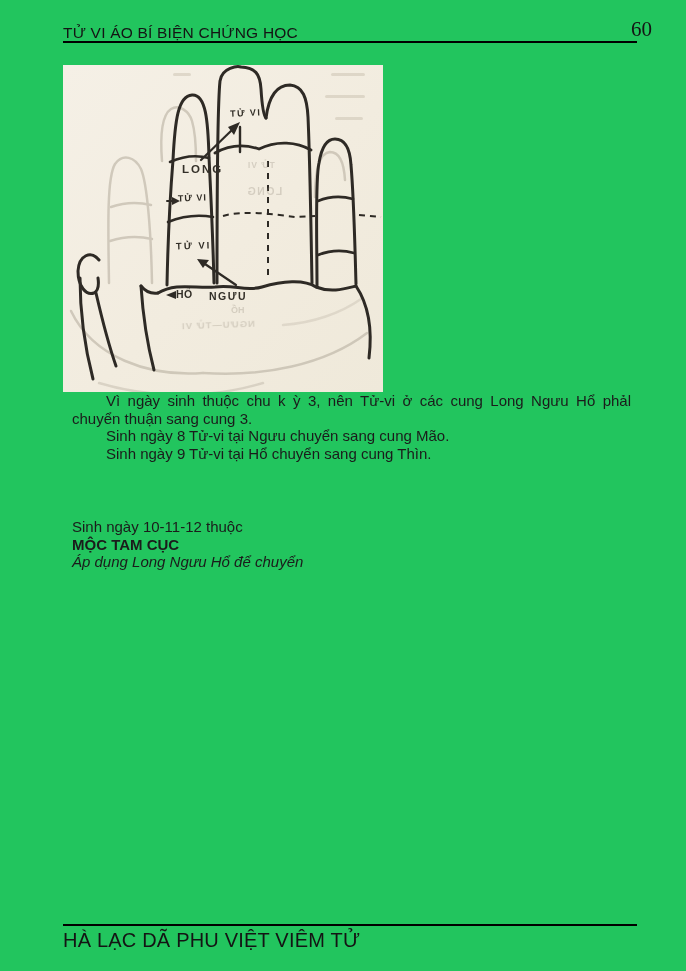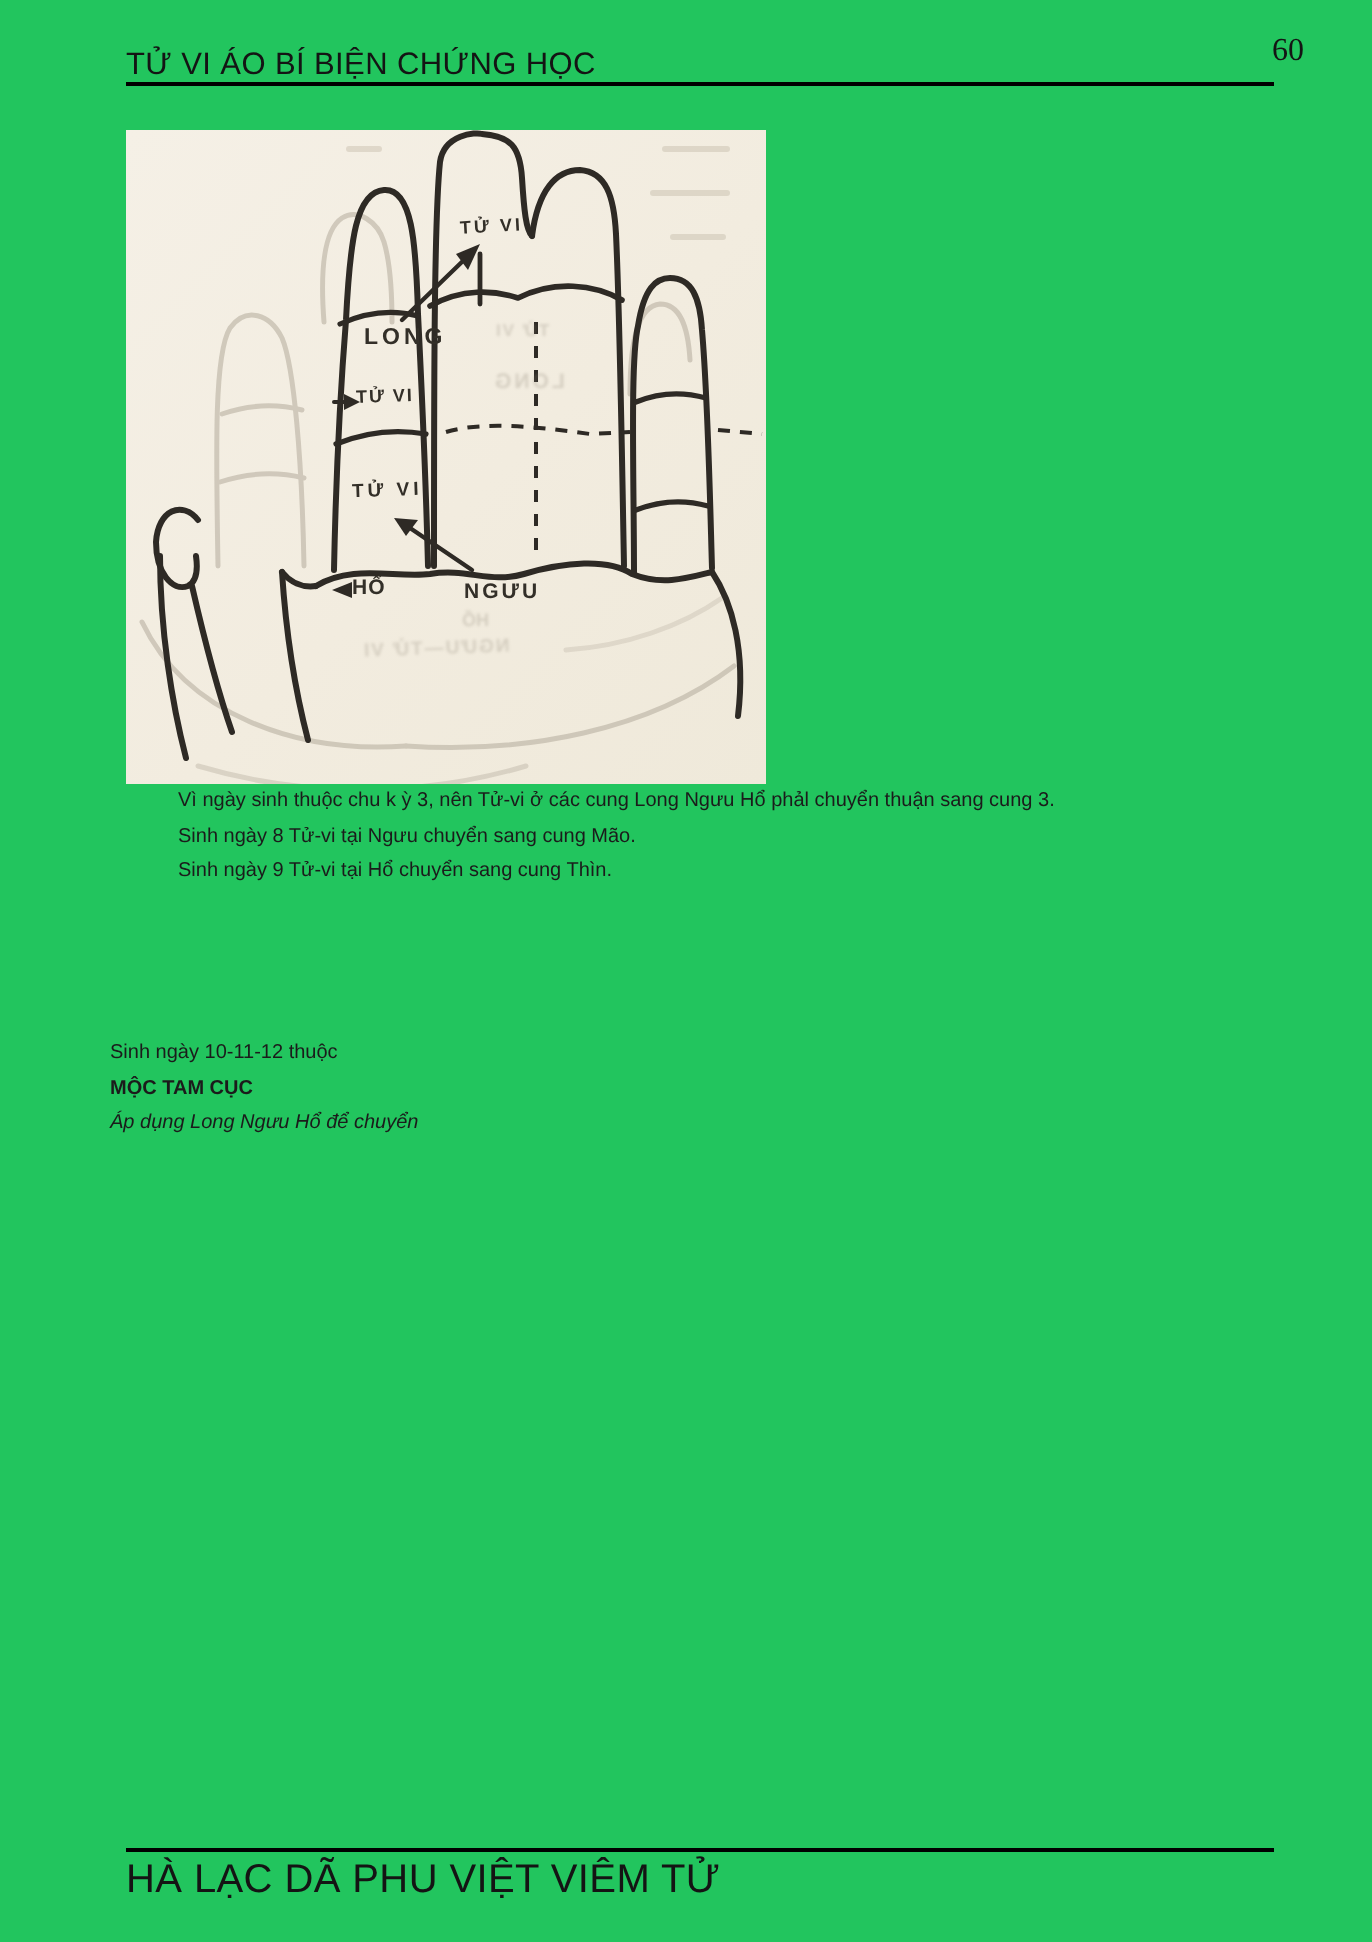--- a/index.html
+++ b/index.html
@@ -15,21 +15,21 @@
   }
   
   .header-title{
     position:absolute;left:63px;top:24px;
     font-size:15.5px;letter-spacing:.2px;color:#141414;
     white-space:nowrap;
   }
   .page-number{
     position:absolute;right:62px;top:17px;
     font-family:"Liberation Serif","DejaVu Serif",serif;
-    font-size:16px;color:#141414;
+    font-size:21px;color:#141414;
   }
   .header-rule{
     position:absolute;left:63px;top:41px;width:574px;height:2px;
     background:#000;
   }
   
   .hand-figure{
     position:absolute;left:63px;top:65px;width:320px;height:327px;
     margin:0;
     background:linear-gradient(135deg,#f5f0e6 0%,#f2ecdf 55%,#efe9da 100%);
@@ -38,33 +38,33 @@
   .fig-label{
     position:absolute;
     font-weight:bold;color:#332f28;line-height:1;
     white-space:nowrap;
   }
   .lbl-tuvi-top {left:167px;top:44px; font-size:9px;  letter-spacing:1.5px; transform:rotate(-3deg);}
   .lbl-long     {left:119px;top:99px; font-size:11.5px;letter-spacing:2px;}
   .lbl-tuvi-mid {left:115px;top:129px;font-size:9px;  letter-spacing:1px; transform:rotate(-2deg);}
   .lbl-tuvi-palm{left:113px;top:176px;font-size:9.5px;letter-spacing:2px; transform:rotate(-2deg);}
   .lbl-ho       {left:113px;top:224px;font-size:10.5px;letter-spacing:.5px;}
-  .lbl-nguu     {left:169px;top:226px;font-size:10.5px;letter-spacing:1.5px;}
+  .lbl-nguu     {left:146px;top:226px;font-size:10.5px;letter-spacing:1.5px;}
   .bleed{
     position:absolute;font-weight:bold;color:#8a8172;opacity:.28;
     filter:blur(.7px);white-space:nowrap;line-height:1;
   }
   .bleed-finger-top {left:184px;top:96px; font-size:8.5px;letter-spacing:1px;transform:scaleX(-1);}
   .bleed-finger     {left:183px;top:121px;font-size:10.5px;letter-spacing:1.5px;transform:scaleX(-1);}
   .bleed-ho         {left:168px;top:241px;font-size:9px;transform:scaleX(-1);}
   .bleed-palm       {left:118px;top:255px;font-size:9.5px;letter-spacing:1px;transform:scaleX(-1) rotate(2deg);}
   
   .body-text{
-    position:absolute;left:55px;width:559px;
-    font-size:10px;line-height:17.5px;color:#1b1b1b;
+    position:absolute;left:72px;width:559px;
+    font-size:15px;line-height:17.5px;color:#1b1b1b;
   }
   .block-1{top:392px;}
   .block-2{top:518px;}
   .body-text p{margin:0;}
   .p-indent{text-indent:34px;}
   .p-justify{text-align:justify;}
   .p-bold{font-weight:bold;}
   .p-italic{font-style:italic;}
   
   .footer-rule{

